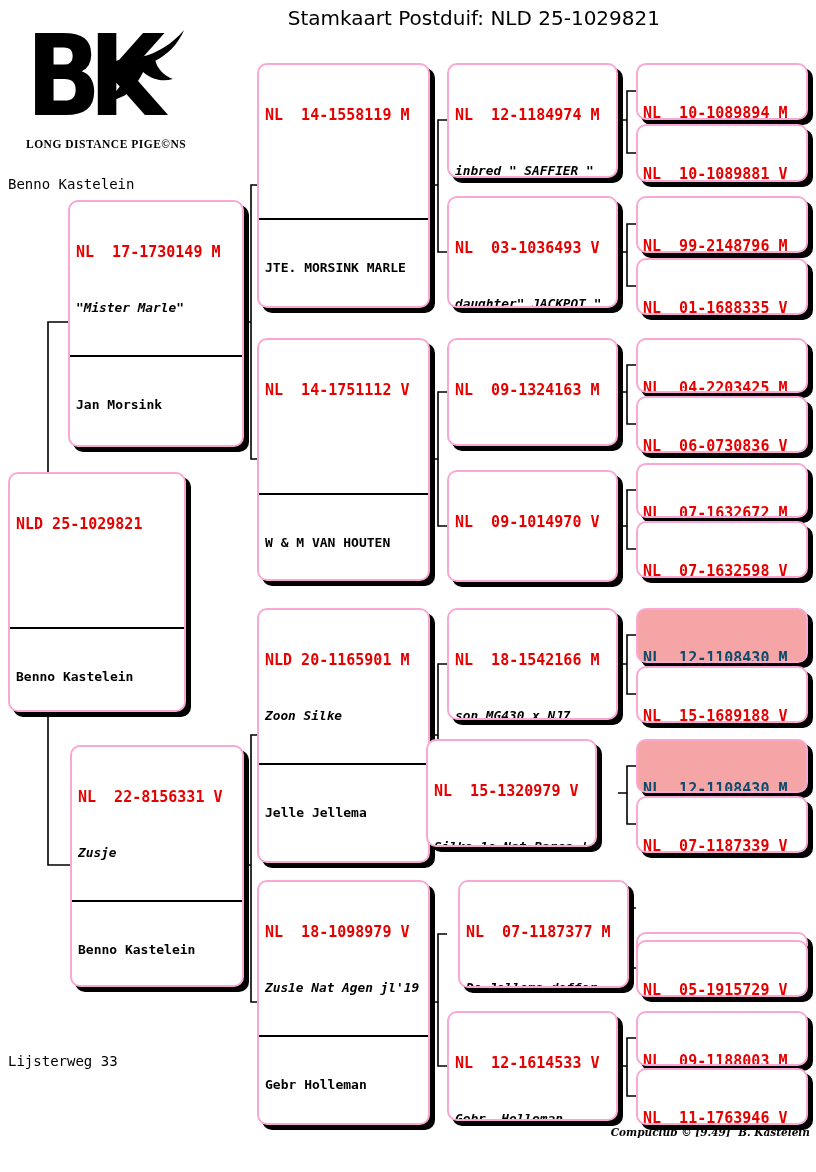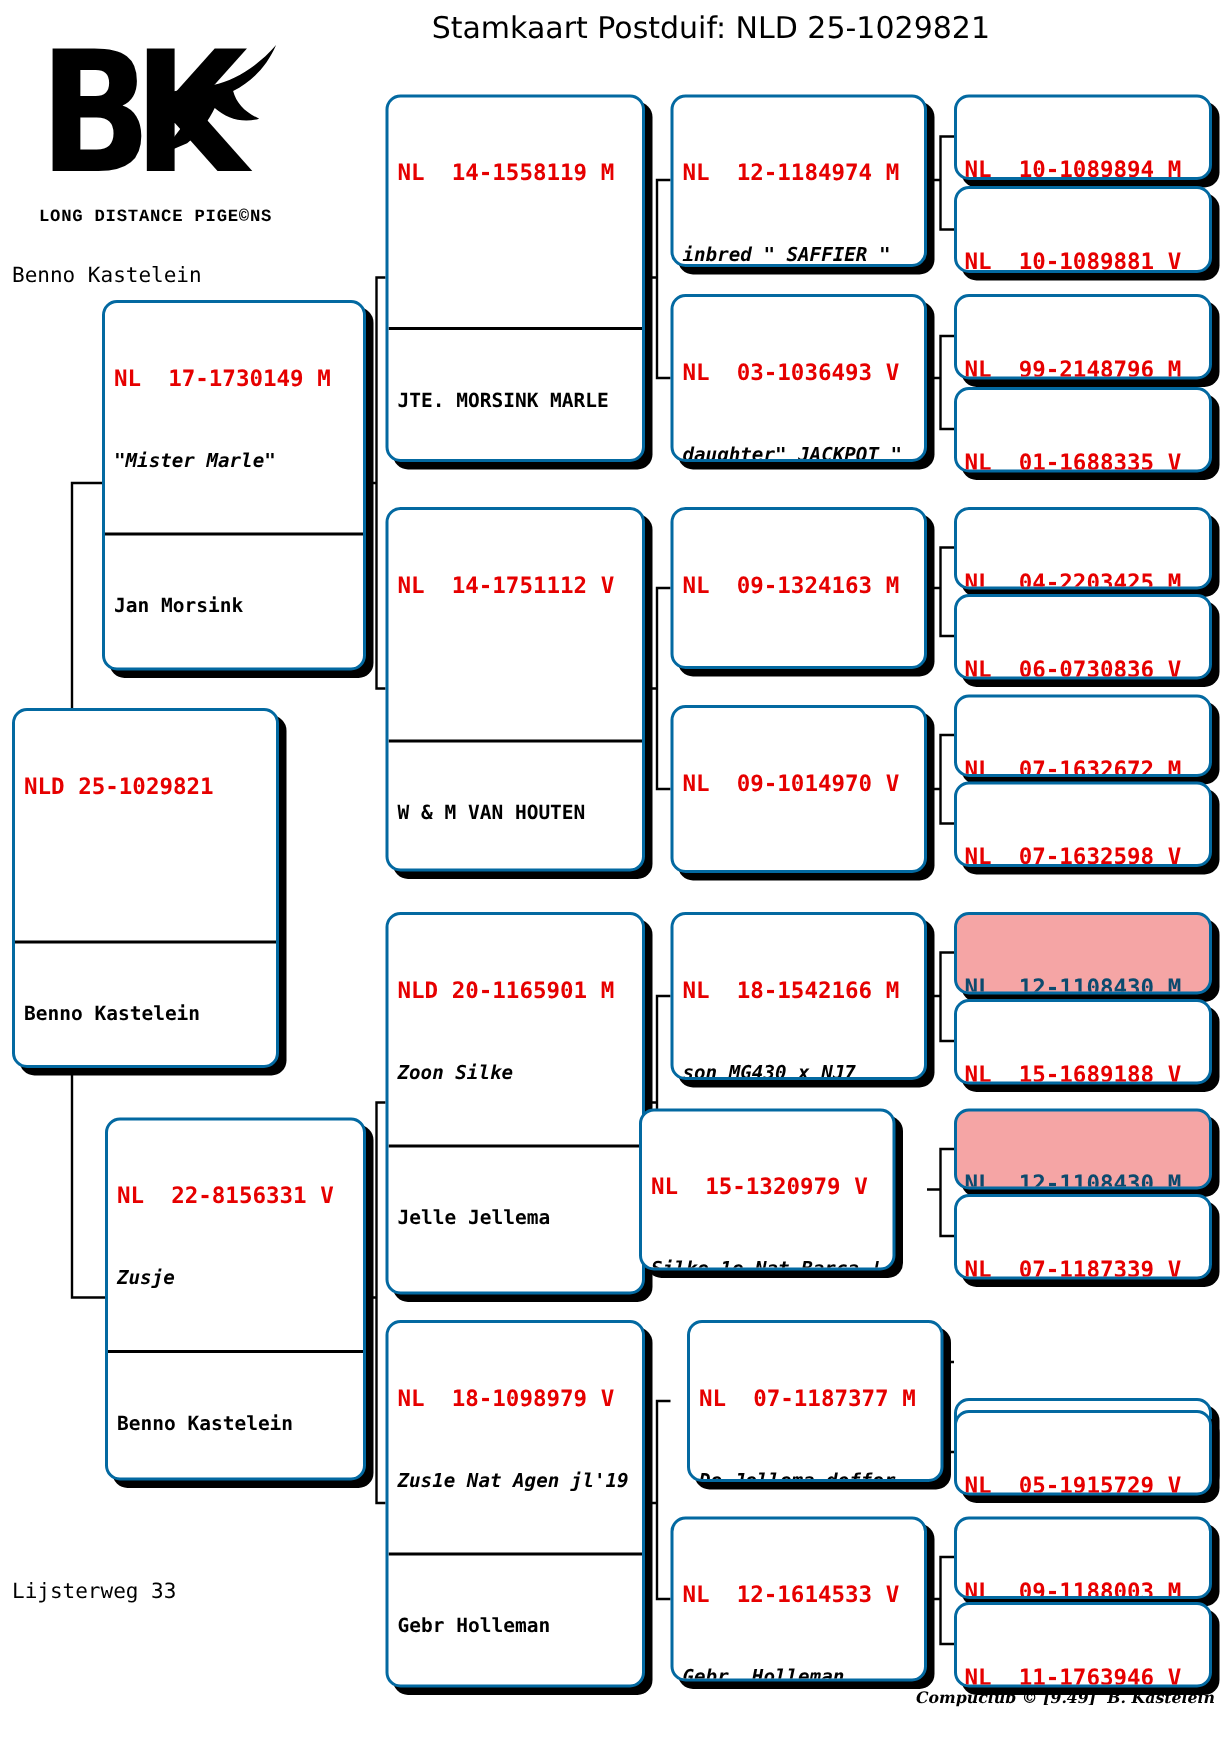--- a/index.html
+++ b/index.html
@@ -5,25 +5,25 @@
   *{margin:0;padding:0;box-sizing:border-box}
   html,body{width:816px;height:1172px;background:#fff;position:relative;
     font-family:"DejaVu Sans Mono","Liberation Mono",monospace;color:#000;overflow:hidden}
   .title{position:absolute;top:6px;left:0;width:660px;text-align:right;
     font-family:"DejaVu Sans","Liberation Sans",sans-serif;font-size:20px;white-space:pre}
   
   .logo{position:absolute;left:26px;top:34px;width:200px;height:125px}
   .logo-letters{position:absolute;left:0;top:-14px;font-family:"DejaVu Sans",sans-serif;
     font-weight:bold;font-size:112px;line-height:112px;letter-spacing:-14px;transform:scaleX(.88);transform-origin:left}
   .logo-bird{position:absolute;left:58px;top:-6px}
-  .logo-subtitle{position:absolute;left:0;top:104px;font-family:Liberation Mono, monospace;
+  .logo-subtitle{position:absolute;left:0;top:104px;font-family:Liberation Serif, serif;
     font-weight:bold;font-size:11.5px;letter-spacing:.5px;white-space:pre}
   .owner-label{position:absolute;left:8px;top:176px;font-size:14px;white-space:pre}
   
-  .pbox{position:absolute;background:#fff;border:2px solid #0369a1;border-radius:10px;
+  .pbox{position:absolute;background:#fff;border:2px solid #f9a8d4;border-radius:10px;
     box-shadow:5px 5px 0 #000;padding:2px 6px;white-space:pre;overflow:hidden}
   .pbox.pink{background:#f5a5a5}
   .ring{color:#e60000;font-weight:bold;font-size:15px;line-height:20px}
   .pink .ring{color:#0c4a6e}
   .nick{font-weight:bold;font-style:italic;font-size:12.8px;line-height:16px;min-height:16px}
   .sep{border-top:2px solid #000;margin:1px -6px 1px -6px}
   .owner{font-weight:bold;font-size:13px;line-height:17px;min-height:17px}
   .body-lines div{font-size:12.8px;line-height:17px}
   .small{padding:1px 5px}
   .small .ring{line-height:18px}

